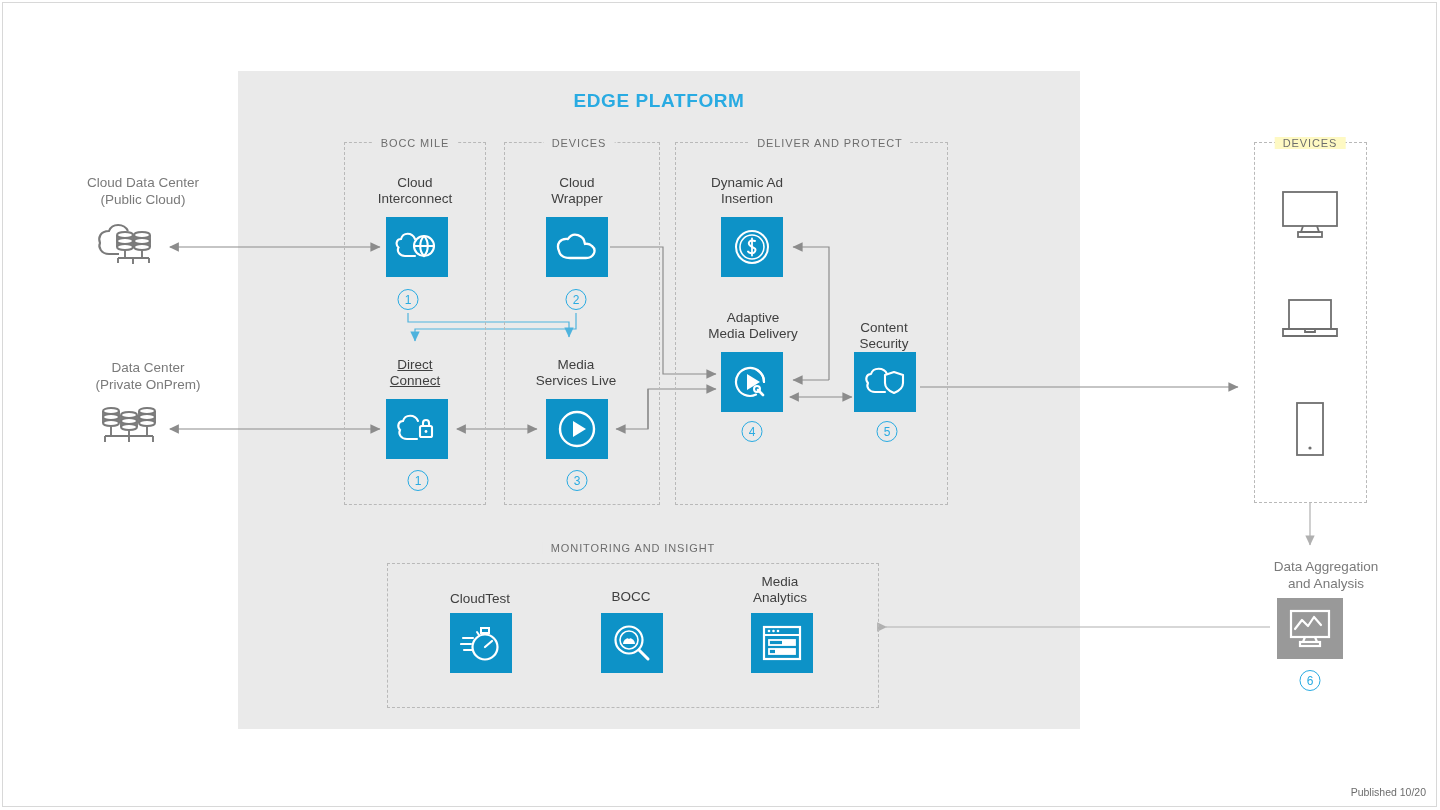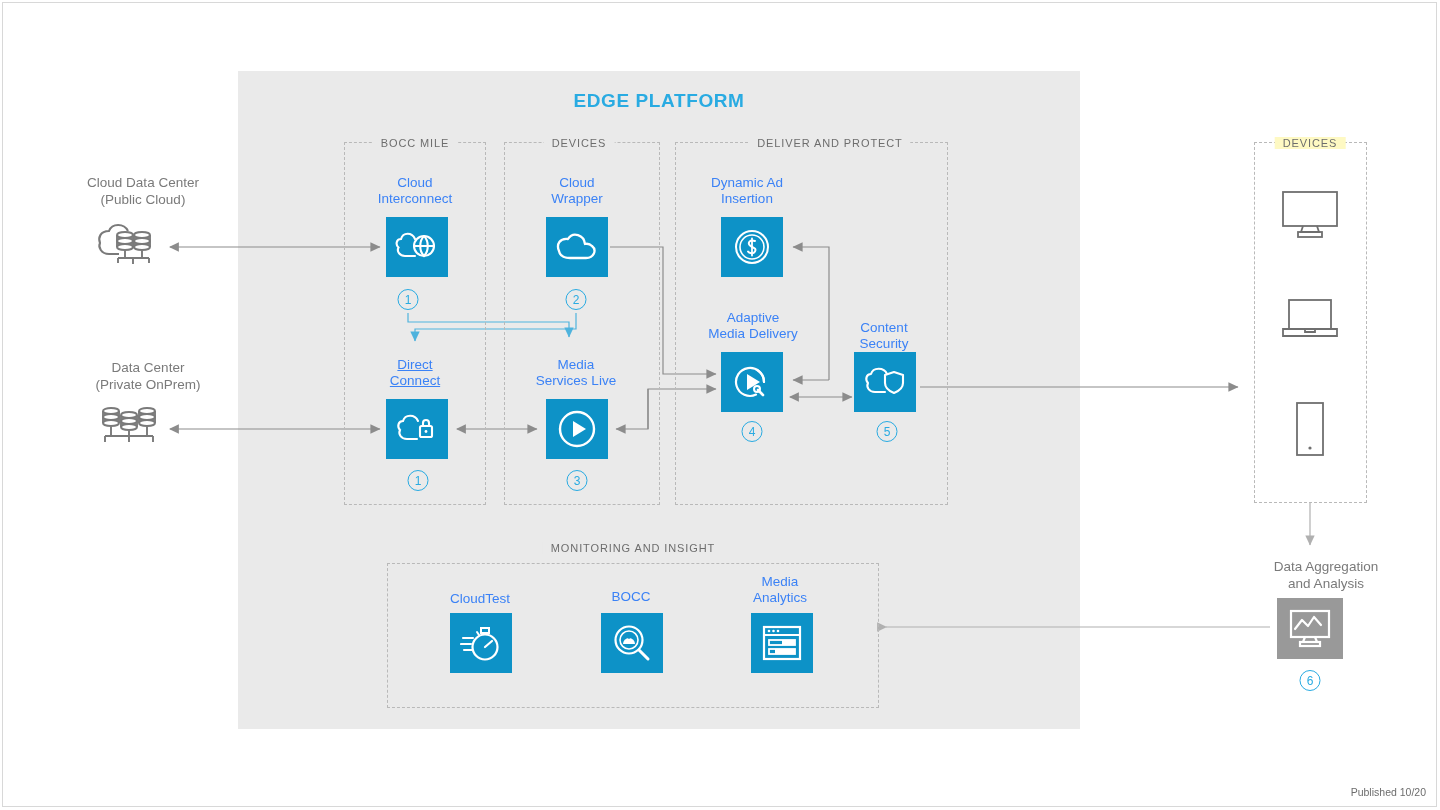--- a/index.html
+++ b/index.html
@@ -55,21 +55,21 @@
     transform: translate(-50%, -50%);
     font-weight: normal;
   }
   .group-label.on-white { background: #fef9c3; }
 
   
   .node-label {
     position: absolute;
     font-size: 13.5px;
     line-height: 16px;
-    color: #3b82f6;
+    color: #404040;
     text-align: center;
     white-space: pre-line;
     transform: translateX(-50%);
   }
   .side-label {
     position: absolute;
     font-size: 13.5px;
     line-height: 17px;
     color: #7a7a7a;
     text-align: center;

